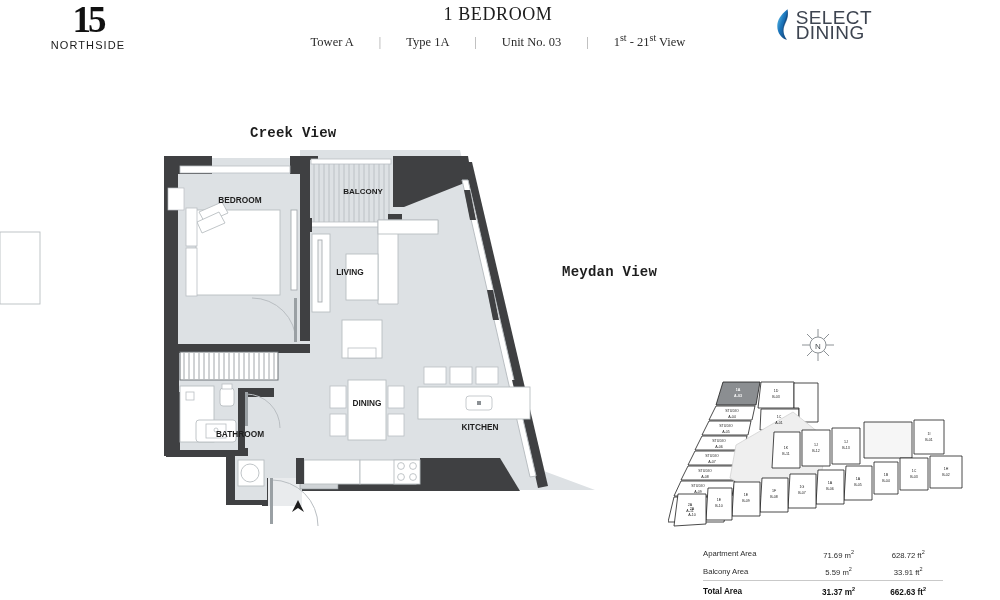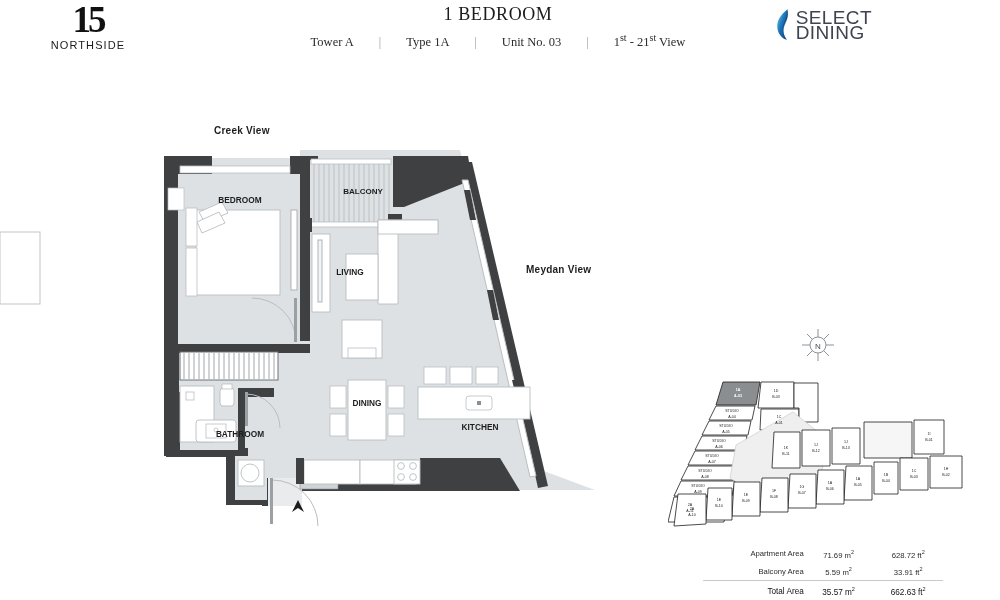--- a/index.html
+++ b/index.html
@@ -39,42 +39,42 @@
   .sg-text{
     font-family:"Liberation Sans", sans-serif;font-size:19px;line-height:15px;
     letter-spacing:.4px;color:#3d4450;font-weight:400;
   }
 
   
   .plan{position:absolute;left:0;top:62px;width:700px;height:538px;}
 
   
   .vlabel{
-    position:absolute;font-size:10px;font-weight:700;color:#1d1d1d;
-    letter-spacing:.25px;font-family:Liberation Sans, sans-serif;
+    position:absolute;font-size:14px;font-weight:700;color:#1d1d1d;
+    letter-spacing:.25px;font-family:Liberation Mono, monospace;margin-left:36px;
   }
   #creek-view{left:214px;top:125px;}
   #meydan-view{left:526px;top:264px;}
 
   
   .compass{position:absolute;left:798px;top:325px;width:40px;height:40px;}
 
   .keyplan{position:absolute;left:668px;top:370px;width:300px;height:160px;}
 
   .areas{position:absolute;left:703px;top:545px;width:240px;}
   .areas table{border-collapse:collapse;width:100%;}
   .areas td{
     font-size:7.7px;color:#2c2c2c;padding:3.5px 0;
     font-family:"Liberation Sans", sans-serif;
   }
-  .areas td.lbl{text-align:right;width:42%;}
+  .areas td.lbl{text-align:left;width:42%;}
   .areas td.m2{text-align:center;width:29%;}
   .areas td.ft2{text-align:center;width:29%;}
   .areas tr.total td{
-    font-weight:400;color:#111;border-top:1px solid #c9c9c9;padding-top:5px;font-size:8.2px;margin-top:26px;
+    font-weight:700;color:#111;border-top:1px solid #c9c9c9;padding-top:5px;font-size:8.2px;margin-top:26px;
   }
   .areas sup{font-size:5.5px;vertical-align:super;}
 </style>
 </head>
 <body>
 
 <div class="page">
 
   <div class="header">
 
@@ -429,20 +429,20 @@
           <td class="m2"><span>71.69 m</span><sup>2</sup></td>
           <td class="ft2"><span>628.72 ft</span><sup>2</sup></td>
         </tr>
         <tr>
           <td class="lbl">Balcony Area</td>
           <td class="m2"><span>5.59 m</span><sup>2</sup></td>
           <td class="ft2"><span>33.91 ft</span><sup>2</sup></td>
         </tr>
         <tr class="total">
           <td class="lbl">Total Area</td>
-          <td class="m2"><span>35.57 m</span><sup>2</sup></td>
+          <td class="m2"><span>31.37 m</span><sup>2</sup></td>
           <td class="ft2"><span>662.63 ft</span><sup>2</sup></td>
         </tr>
       </tbody>
     </table>
   </div>
 
 </div>
 
 </body></html>

